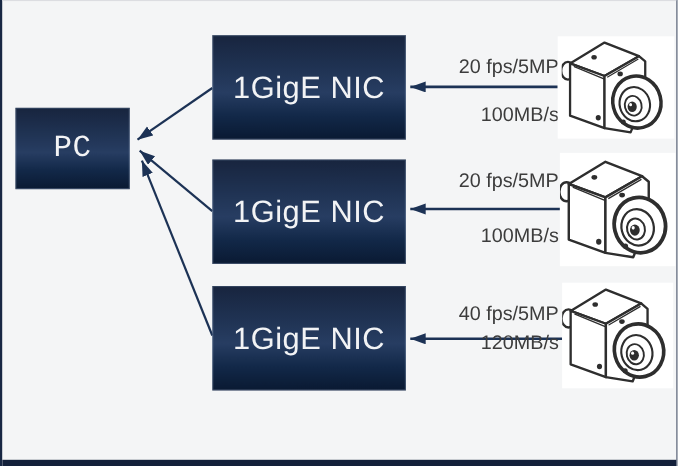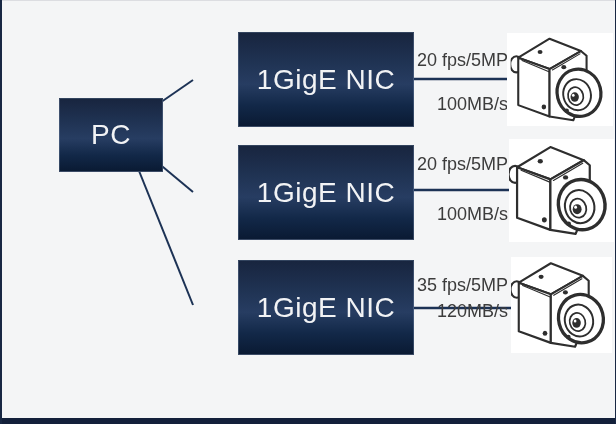--- a/index.html
+++ b/index.html
@@ -16,23 +16,22 @@
   .topline{position:absolute;left:0;top:0;right:0;height:1px;background:#dcdde1;}
   .arrow-layer{position:absolute;left:0;top:0;width:616px;height:424px;pointer-events:none;z-index:1;}
   .box{
     position:absolute;z-index:2;
     display:flex;align-items:center;justify-content:center;
     background:linear-gradient(180deg,#18253f 0%,#1f3252 30%,#273d62 55%,#122848 78%,#0a1a33 100%);
     border:1px solid rgba(125,145,175,0.35);
     color:#f2f3f5;
     font-size:28px;letter-spacing:0.5px;
     box-sizing:border-box;
-    margin-left:45px;
   }
-  .pc-box{left:12px;top:98px;width:104px;height:74px;}
+  .pc-box{left:12px;top:98px;width:104px;height:74px;font-family:Liberation Mono, monospace;}
   .nic-box{left:191px;width:176px;height:95px;}
   .nic-1{top:32px;}
   .nic-2{top:145px;}
   .nic-3{top:260px;}
   .rate-label,.bw-label{
     position:absolute;left:368px;width:138px;z-index:2;
     text-align:right;color:#3c3c3c;
     font-size:18px;line-height:26px;white-space:nowrap;
   }
   .camera{
@@ -79,21 +78,21 @@
     <span>1GigE NIC</span>
   </div>
   <div class="box nic-box nic-3">
     <span>1GigE NIC</span>
   </div>
 
   <div class="rate-label" style="top:47px">20 fps/5MP</div>
   <div class="bw-label" style="top:91px">100MB/s</div>
   <div class="rate-label" style="top:151px">20 fps/5MP</div>
   <div class="bw-label" style="top:201px">100MB/s</div>
-  <div class="rate-label" style="top:272px">35 fps/5MP</div>
+  <div class="rate-label" style="top:272px">40 fps/5MP</div>
   <div class="bw-label" style="top:298px">120MB/s</div>
 
   <svg class="defs-holder" aria-hidden="true">
     <defs>
       <symbol id="camsym" viewBox="0 0 104 98">
         <g stroke="#2e2e2e" stroke-width="2.2" fill="#ffffff" stroke-linejoin="round" stroke-linecap="round">
 
           <ellipse cx="6" cy="33" rx="6.5" ry="8.5"></ellipse>
 
           <path d="M8,26 L41,6 L74,19 L41,38 Z"></path>

